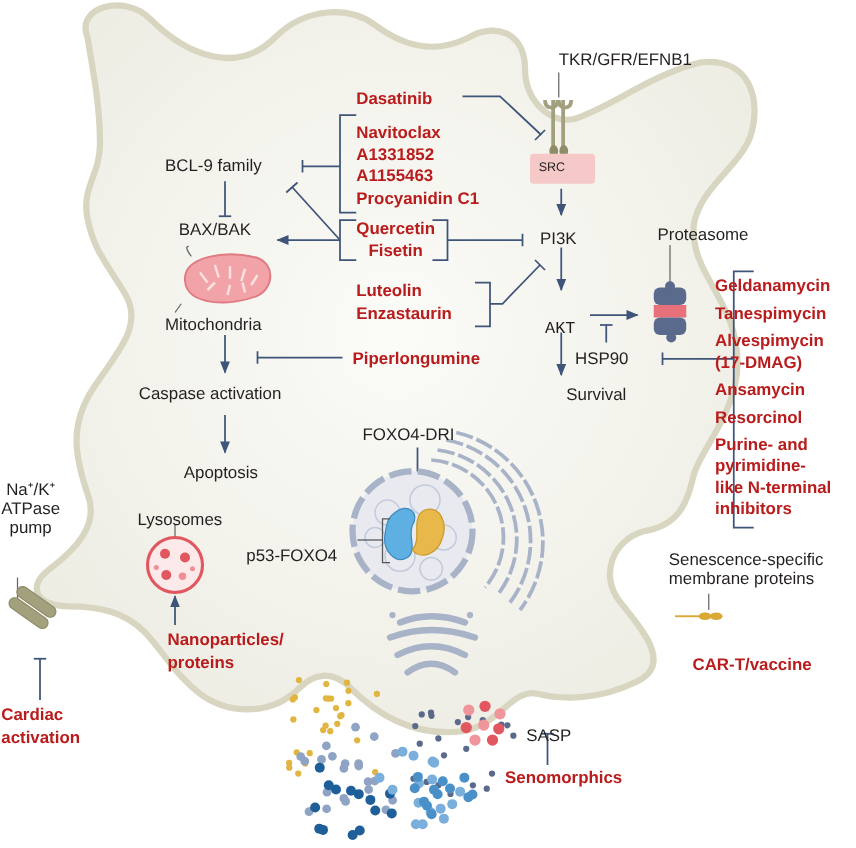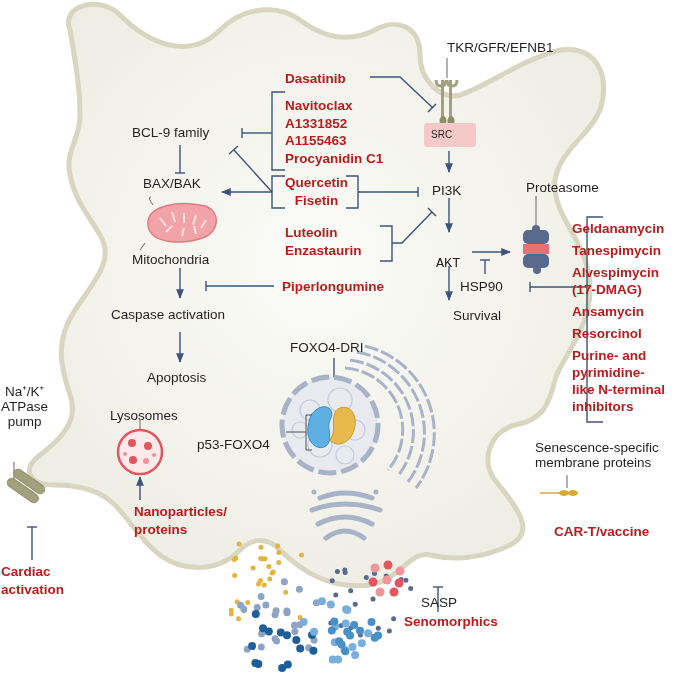--- a/index.html
+++ b/index.html
@@ -312,21 +312,21 @@
 <div class="lbl" style="left:110px; top:408px;">Lysosomes</div>
 <div class="lbl" style="left:1px; top:384px; line-height:15px;text-align:center;">
   <div>Na⁺/K⁺</div>
   <div>ATPase</div>
   <div>pump</div>
 </div>
 <div class="lbl" style="left:535px; top:440px; line-height:15px;">
   <div>Senescence-specific</div>
   <div>membrane proteins</div>
 </div>
-<div class="lbl" style="left:421px; top:595px;text-align:center;">SASP</div>
+<div class="lbl" style="left:421px; top:581px;text-align:center;">SASP</div>
 
 <div class="drug" style="left:285px; top:70px;">Dasatinib</div>
 <div class="drug" style="left:285px; top:97px;">
   <div>Navitoclax</div>
   <div>A1331852</div>
   <div>A1155463</div>
   <div>Procyanidin C1</div>
 </div>
 <div class="drug" style="left:285px; top:174px;text-align:center;">
   <div>Quercetin</div>

